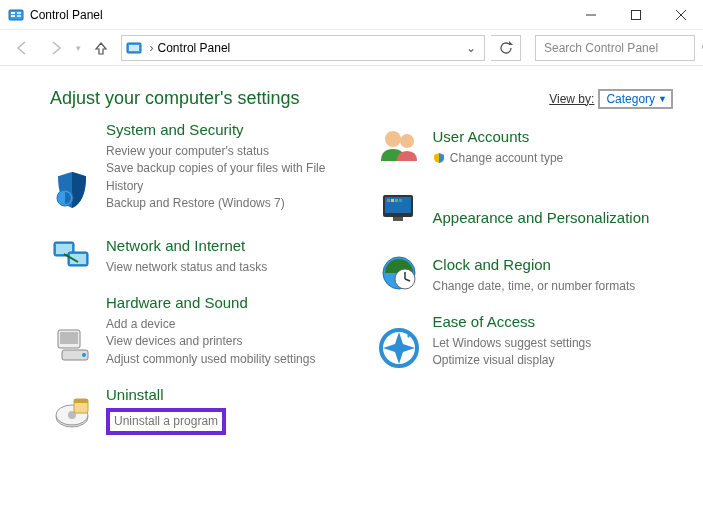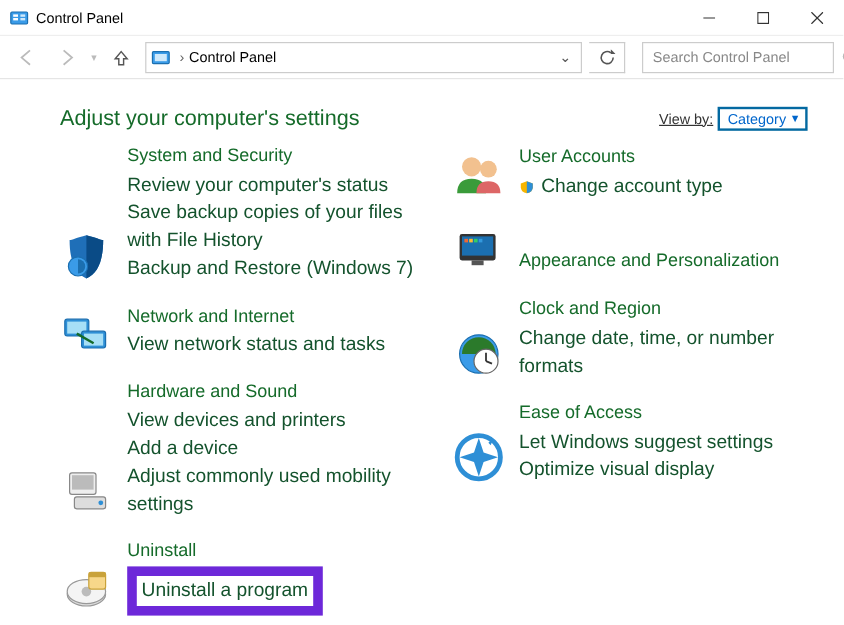--- a/index.html
+++ b/index.html
@@ -93,21 +93,21 @@
     flex: 1;
   }
   .viewby { font-size: 12px; color: #333; display:flex; align-items:center; gap:4px;text-decoration:underline;}
   .viewby-dd {
     color: #0066cc;
     margin-left: 2px;
     display: inline-flex;
     align-items: center;
     gap: 3px;
   }
-  .redbox { border: 2px solid #0369a1; padding: 1px 4px; }
+  .redbox { border: 2px solid #a3a3a3; padding: 1px 4px; }
   .columns {
     display: flex;
     gap: 30px;
   }
   .col { flex: 1; }
   .cat {
     display: flex;
     align-items: flex-end;
     margin-bottom: 18px;
   }
@@ -119,27 +119,27 @@
   }
   .cat-body { flex: 1; }
   .cat-title {
     color: #156b2a;
     font-size: 15px;
     font-weight: 400;
     margin: 0 0 3px 0;
     line-height: 1.25;
   }
   .sub {
-    color: #14532d;
-    font-size: 16px;
+    color: #737373;
+    font-size: 12px;
     line-height: 1.45;
     display: block;
     cursor: pointer;
   }
-  .redbox-inline { border: 8px solid #6d28d9; padding:1px 4px; display:inline-block; }
+  .redbox-inline { border: 4px solid #6d28d9; padding:1px 4px; display:inline-block; }
   svg { display: block; }
 </style>
 </head>
 <body>
 
 <div class="titlebar">
   <span class="titlebar-icon">
     <svg width="16" height="16">
         <rect x="1" y="3" width="14" height="10" rx="1" fill="#3a9be8" stroke="#1b6fb0"></rect>
         <rect x="3" y="5" width="4" height="2" fill="#fff"></rect>
@@ -270,22 +270,22 @@
         <div class="cat-icon">
           <svg width="44" height="44">
               <rect x="8" y="6" width="22" height="18" rx="2" fill="#eee" stroke="#888"></rect>
               <rect x="10" y="8" width="18" height="12" fill="#bbb"></rect>
               <rect x="12" y="26" width="26" height="10" rx="2" fill="#ddd" stroke="#888"></rect>
               <circle cx="34" cy="31" r="2" fill="#2e8fd6"></circle>
             </svg>
         </div>
         <div class="cat-body">
           <div class="cat-title">Hardware and Sound</div>
+          <span class="sub">Add a device</span>
           <span class="sub">View devices and printers</span>
-          <span class="sub">Add a device</span>
           <span class="sub">Adjust commonly used mobility settings</span>
         </div>
       </div>
 
       <div class="cat">
         <div class="cat-icon">
           <svg width="44" height="44">
               <ellipse cx="22" cy="26" rx="16" ry="10" fill="#ddd" stroke="#999"></ellipse>
               <ellipse cx="22" cy="24" rx="16" ry="10" fill="#f4f4f4" stroke="#999"></ellipse>
               <circle cx="22" cy="24" r="4" fill="#bbb"></circle>

